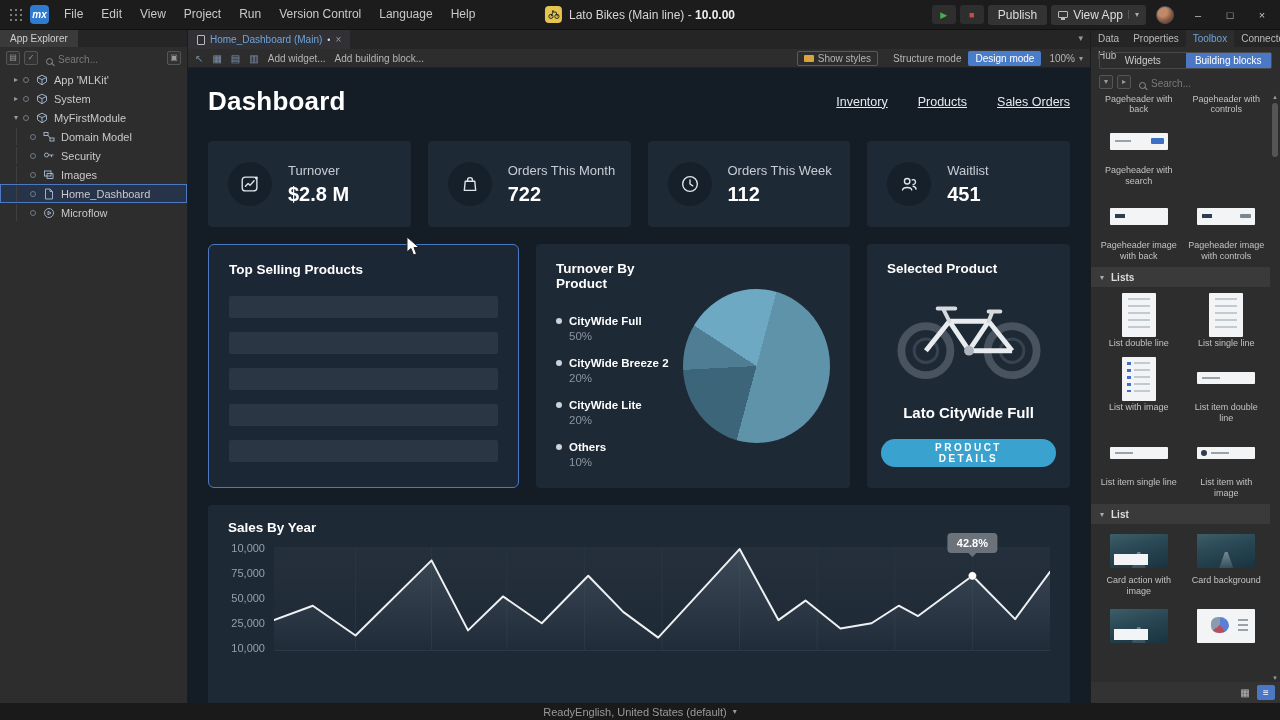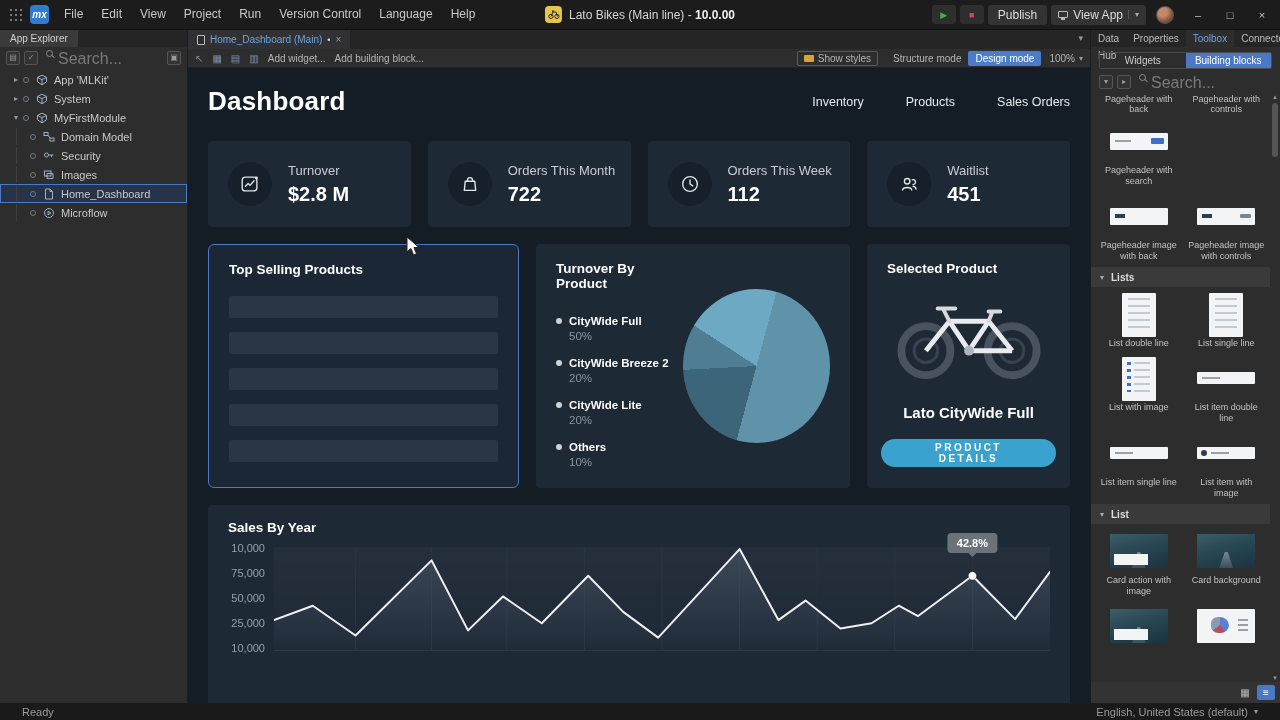--- a/index.html
+++ b/index.html
@@ -35,21 +35,21 @@
     background:radial-gradient(circle at 35% 30%, #c08a6a 0 30%, #8a5a44 60%, #4a2e24 100%); border:1px solid #555; }
   .win-btn { width:28px; height:29px; display:grid; place-items:center; color:#c2c2c2; font-size:11px; }
 
   
   .explorer { background:#2d2d2d; border-right:1px solid #1d1d1d; display:flex; flex-direction:column; overflow:hidden; }
   .exp-tabstrip { height:17px; background:#252526; display:flex; }
   .exp-tab { background:#3a3a3a; color:#cfcfcf; font-size:10px; padding:0 10px; line-height:17px; }
   .exp-toolbar { height:21px; display:flex; align-items:center; gap:4px; padding:0 6px; }
   .mini-box { width:14px; height:14px; border:1px solid #555; border-radius:2px; color:#9a9a9a; font-size:8px;
     display:grid; place-items:center; background:#333; }
-  .search-box { flex:1; display:flex; align-items:flex-start; gap:5px; height:15px; padding:0 4px; color:#7a7a7a; font-size:16px; }
+  .search-box { flex:1; display:flex; align-items:flex-end; gap:5px; height:15px; padding:0 4px; color:#7a7a7a; font-size:10px; }
   .mag { width:7px; height:7px; border:1px solid #8a8a8a; border-radius:50%; position:relative; flex:none; }
   .mag::after { content:""; position:absolute; width:4px; height:1px; background:#8a8a8a; transform:rotate(45deg); right:-3px; bottom:-1px; }
   .tree { padding-top:2px; }
   .tree-row { display:flex; align-items:center; height:19px; font-size:11px; color:#c9c9c9; padding-left:8px; border:1px solid transparent; }
   .tree-row.selected { background:#273349; border-color:#4d79c2; }
   .caret-cell { width:14px; color:#9a9a9a; font-size:8px; text-align:center; flex:none; }
   .guide { width:1px; align-self:stretch; background:#3f3f3f; margin:0 6px 0 7px; flex:none; }
   .lvl1 .caret-cell { width:7px; }
   .status-dot { width:6px; height:6px; border:1px solid #6f7a85; border-radius:50%; margin-right:6px; flex:none; }
   .tree-ic { width:13px; height:13px; margin-right:6px; flex:none; display:grid; place-items:center; }
@@ -72,21 +72,21 @@
   .mode-seg { display:flex; height:15px; }
   .mode-btn { padding:0 7px; line-height:15px; }
   .mode-btn.active { background:#4a7dc9; color:#fff; border-radius:2px; }
   .zoom-ctl { display:flex; gap:4px; align-items:center; }
   .zoom-caret { font-size:8px; color:#999; }
 
   
   .canvas { flex:1; position:relative; background:#141c26; padding:10px 20px 0; overflow:hidden; }
   .dash-header { display:flex; align-items:center; margin-top:8px; }
   .dash-title { color:#fff; font-size:26px; font-weight:bold; letter-spacing:.2px; }
-  .dash-nav { margin-left:auto; display:flex; gap:42px; color:#e4e9ee; font-size:12.5px; }
+  .dash-nav { margin-left:auto; display:flex; gap:30px; color:#e4e9ee; font-size:12.5px;text-decoration:underline; }
   .kpi-row { display:flex; gap:17px; margin-top:24px; }
   .card { background:#1e2936; border-radius:4px; }
   .kpi-card { flex:1; height:86px; display:flex; align-items:center; padding-left:20px; gap:16px; }
   .kpi-icon { width:44px; height:44px; border-radius:50%; background:#16202b; display:grid; place-items:center; flex:none; }
   .kpi-icon svg { stroke:#dfe5ea; fill:none; stroke-width:1.5; stroke-linecap:round; stroke-linejoin:round; }
   .kpi-label { color:#c6cdd5; font-size:13px; margin-bottom:5px; }
   .kpi-value { color:#fff; font-size:20px; font-weight:bold; }
   .mid-row { display:flex; gap:17px; margin-top:17px; height:244px; }
   .card-title { color:#fff; font-weight:bold; font-size:13.5px; }
   .top-selling { flex:0 0 311px; border:1px solid #4d79c2; border-radius:6px; background:#1c2735; padding:17px 20px; }
@@ -167,21 +167,21 @@
     background:linear-gradient(180deg,rgba(190,205,210,.5),rgba(190,205,210,.15)); clip-path:polygon(40% 0,60% 0,100% 100%,0 100%); }
   .th-photo-label::after { content:""; position:absolute; left:4px; bottom:3px; width:34px; height:11px; background:#f2f4f6; }
   .th-product { width:58px; height:34px; }
   .th-product::before { content:""; position:absolute; left:14px; top:8px; width:18px; height:16px; border-radius:40% 55% 50% 45%;
     background:conic-gradient(#5a7fd4 0 40%, #b05060 40% 65%, #8a9bb0 65% 100%); }
   .th-product::after { content:""; position:absolute; right:7px; top:10px; width:10px; height:12px;
     background:repeating-linear-gradient(180deg,#9aa1a9 0 2px,transparent 2px 5px); }
 
   
   .statusbar { grid-column:1/4; background:#1a1a1a; display:flex; align-items:center;
-    justify-content:space-between; padding:0 22px; font-size:11px; color:#9a9a9a; }
+    justify-content:center; padding:0 22px; font-size:11px; color:#9a9a9a; }
   .lang { display:flex; align-items:center; gap:6px; }
   .lang .sc { font-size:8px; }
 </style>
 </head>
 <body>
 
 <div class="app">
 
   <div class="titlebar">
     <div class="apps-grid">

